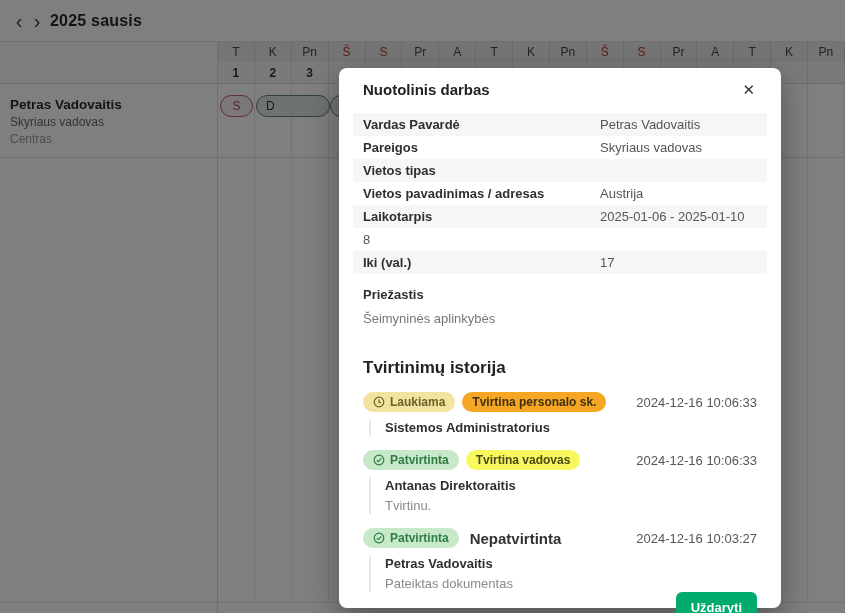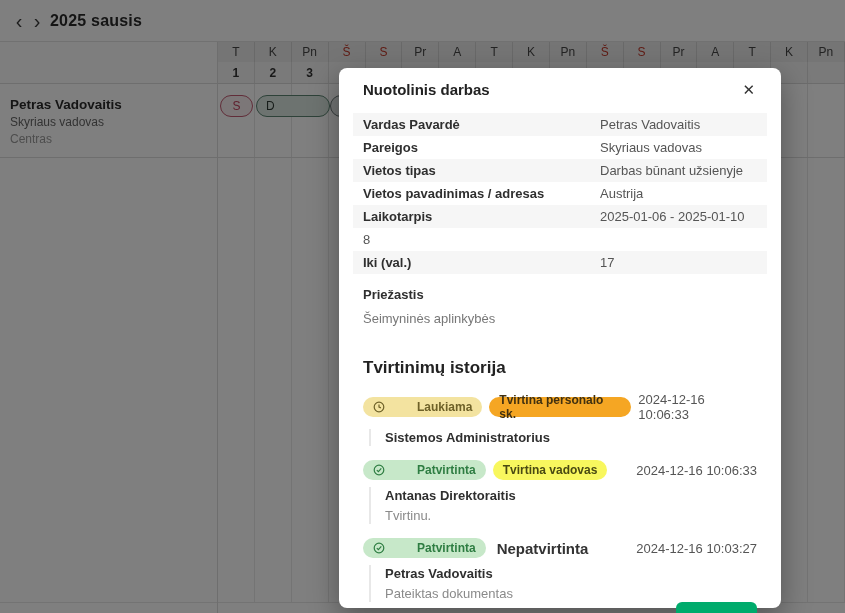--- a/index.html
+++ b/index.html
@@ -61,21 +61,21 @@
 
   .reason { margin-top: 13px; }
   .reason-label { font-size: 13px; font-weight: bold; color: #2f2f2f; }
   .reason-value { font-size: 13px; color: #777; margin-top: 9px; }
 
   .history-title { margin-top: 32px; font-size: 17px; font-weight: bold; color: #222; }
 
   .entry { margin-top: 14px; }
   .entry-head { display: flex; align-items: center; }
   .pill { height: 20px; border-radius: 10px; padding: 0 10px; display: inline-flex; align-items: center;
-          font-size: 12px; font-weight: bold; margin-right: 7px; gap: 27px; }
+          font-size: 12px; font-weight: bold; margin-right: 7px; }
   .pill svg { margin-right: 5px; }
   .pill-waiting  { background: #f3e3a0; color: #6e6128; }
   .pill-hr       { background: #f5a623; color: #403010; }
   .pill-approved { background: #c7e8c9; color: #2e7d42; }
   .pill-manager  { background: #f8f75e; color: #4a4a12; }
   .step-plain { font-size: 15px; font-weight: bold; color: #333; margin-left: 4px; }
   .entry-ts { margin-left: auto; font-size: 13px; color: #555; }
   .entry-body { margin: 7px 0 0 6px; border-left: 2px solid #e8e8e8; padding: 1px 0 1px 14px; }
   .entry-name { font-size: 13px; font-weight: bold; color: #2f2f2f; }
   .entry-comment { font-size: 13px; color: #8a8a8a; margin-top: 5px; }
@@ -201,21 +201,20 @@
       <div class="frow">
         <span class="flabel">Vardas Pavardė</span>
         <span class="fvalue">Petras Vadovaitis</span>
       </div>
       <div class="frow">
         <span class="flabel">Pareigos</span>
         <span class="fvalue">Skyriaus vadovas</span>
       </div>
       <div class="frow">
         <span class="flabel">Vietos tipas</span>
-        <span class="fvalue">Darbas būnant užsienyje</span>
       </div>
       <div class="frow">
         <span class="flabel">Vietos pavadinimas / adresas</span>
         <span class="fvalue">Austrija</span>
       </div>
       <div class="frow">
         <span class="flabel">Laikotarpis</span>
         <span class="fvalue">2025-01-06 - 2025-01-10</span>
       </div>
       <div class="frow">

